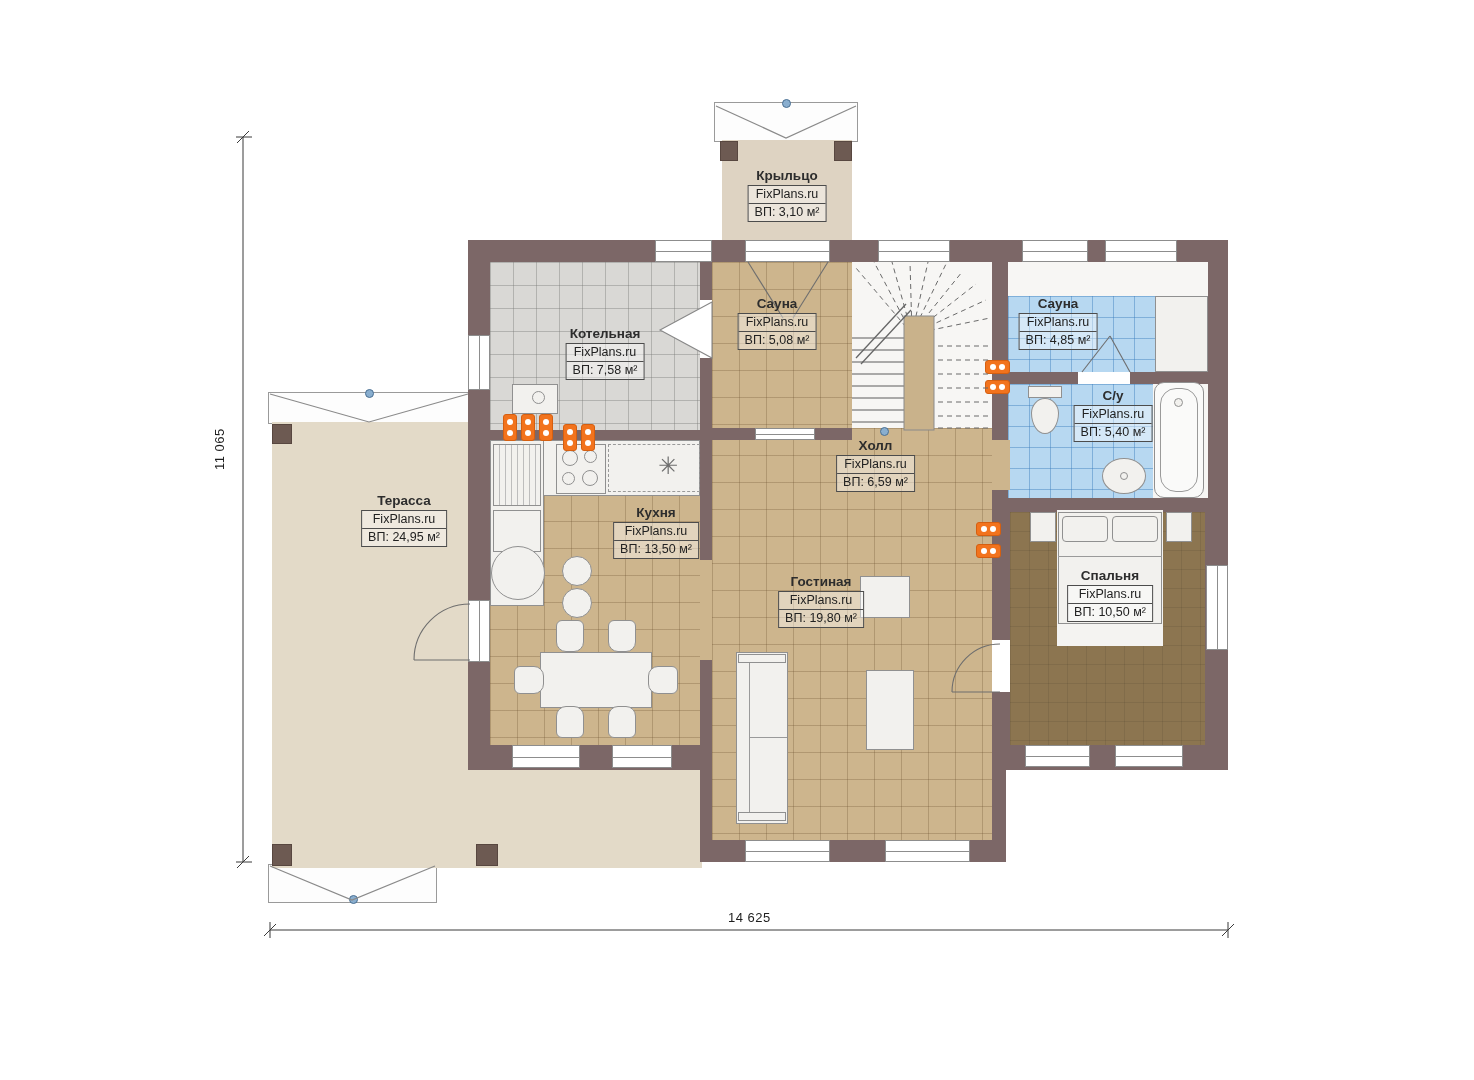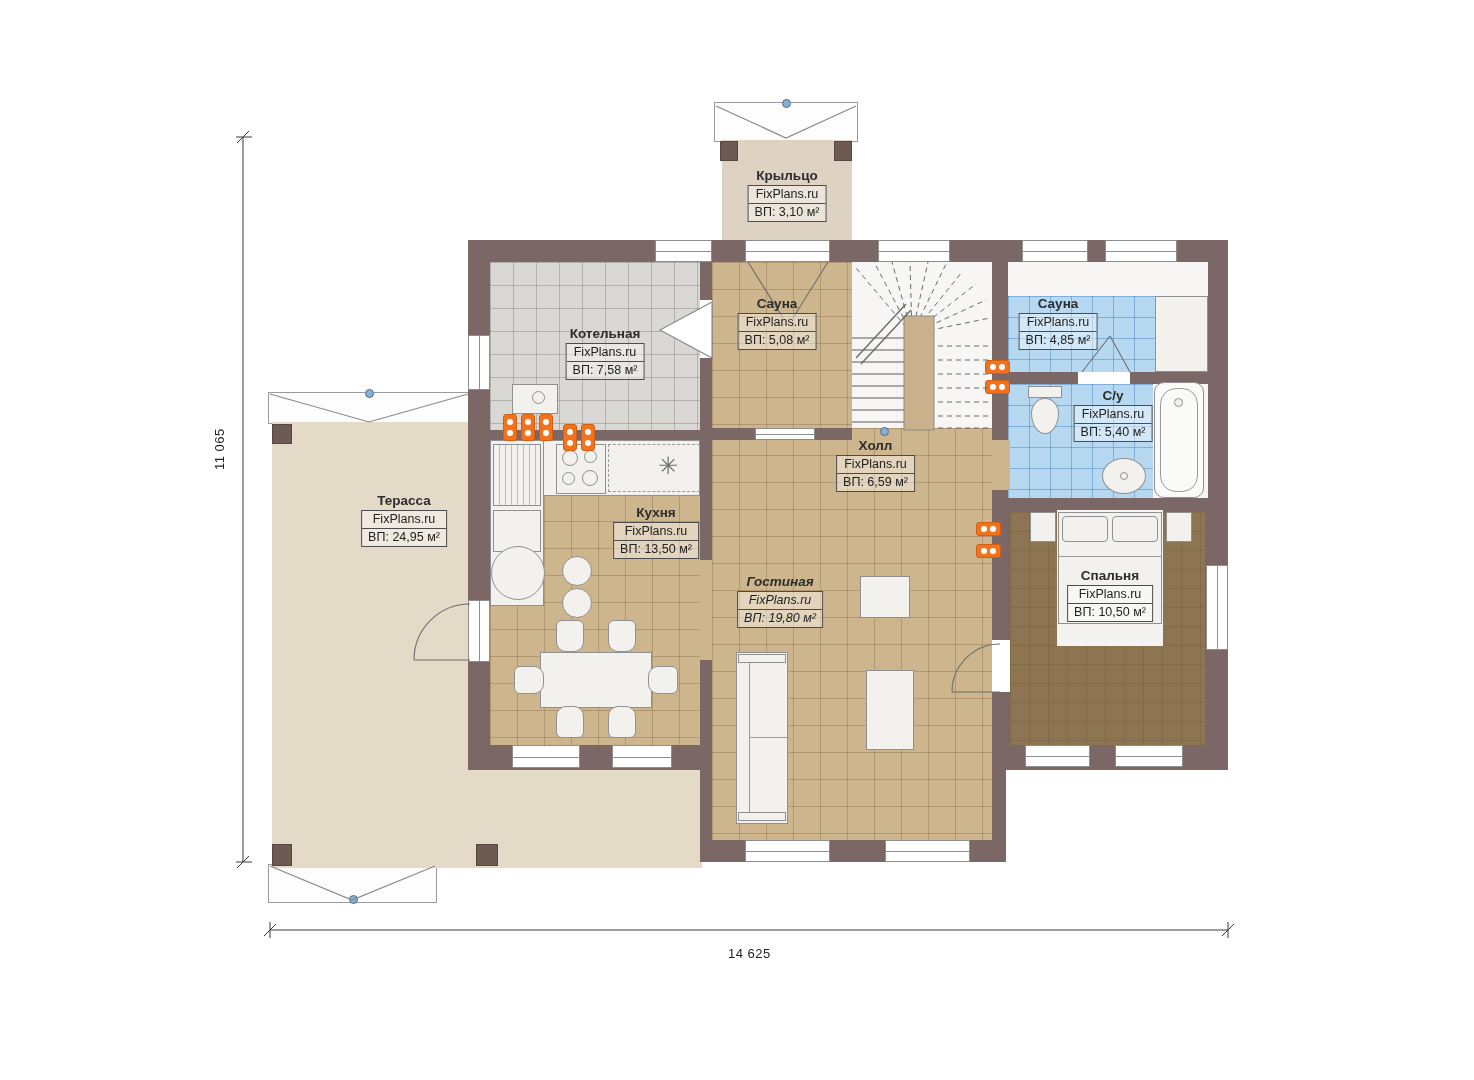--- a/index.html
+++ b/index.html
@@ -243,21 +243,21 @@
         <line x1="237" y1="868" x2="249" y2="856"></line>
       <line x1="270" y1="930" x2="1228" y2="930"></line>
       <line x1="270" y1="922" x2="270" y2="938"></line>
         <line x1="1228" y1="922" x2="1228" y2="938"></line>
       <line x1="264" y1="936" x2="276" y2="924"></line>
         <line x1="1222" y1="936" x2="1234" y2="924"></line>
     </g>
   </svg>
 
   <div class="dim-text" style="left:212px;top:470px;transform:rotate(-90deg);transform-origin:left top;">11 065</div>
-  <div class="dim-text" style="left:728px;top:910px;margin-top:36px;">14 625</div>
+  <div class="dim-text" style="left:728px;top:910px;">14 625</div>
 
   <div class="room-label" style="left:787px;top:168px;">
     <div class="rl-name">Крыльцо</div>
     <div class="rl-box"><div class="rl-row">FixPlans.ru</div>
       <div class="rl-row rl-area">ВП: 3,10 м²</div></div>
   </div>
 
   <div class="room-label" style="left:605px;top:326px;">
     <div class="rl-name">Котельная</div>
     <div class="rl-box"><div class="rl-row">FixPlans.ru</div>
@@ -293,21 +293,21 @@
     <div class="rl-box"><div class="rl-row">FixPlans.ru</div>
       <div class="rl-row rl-area">ВП: 6,59 м²</div></div>
   </div>
 
   <div class="room-label" style="left:656px;top:505px;">
     <div class="rl-name">Кухня</div>
     <div class="rl-box"><div class="rl-row">FixPlans.ru</div>
       <div class="rl-row rl-area">ВП: 13,50 м²</div></div>
   </div>
 
-  <div class="room-label" style="left:780px;top:574px;font-style:italic;">
+  <div class="room-label" style="left:821px;top:574px;">
     <div class="rl-name">Гостиная</div>
     <div class="rl-box"><div class="rl-row">FixPlans.ru</div>
       <div class="rl-row rl-area">ВП: 19,80 м²</div></div>
   </div>
 
   <div class="room-label" style="left:1110px;top:568px;">
     <div class="rl-name">Спальня</div>
     <div class="rl-box"><div class="rl-row">FixPlans.ru</div>
       <div class="rl-row rl-area">ВП: 10,50 м²</div></div>
   </div>

